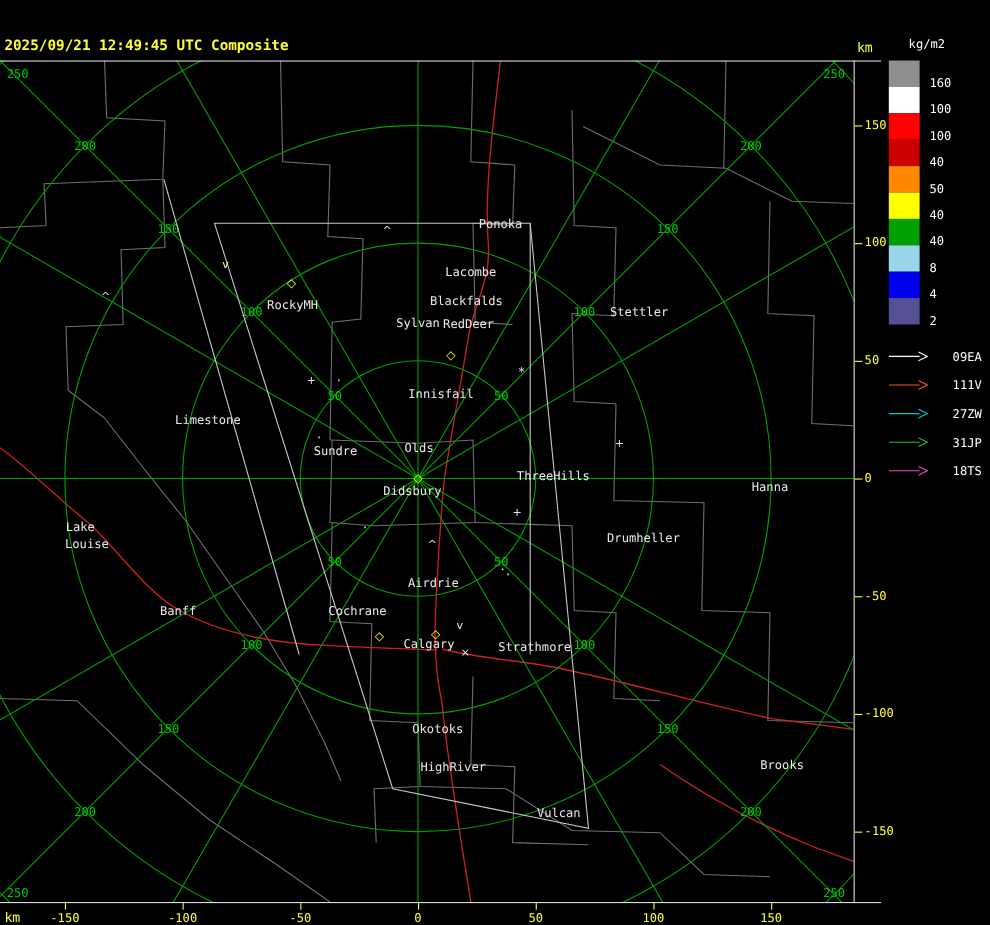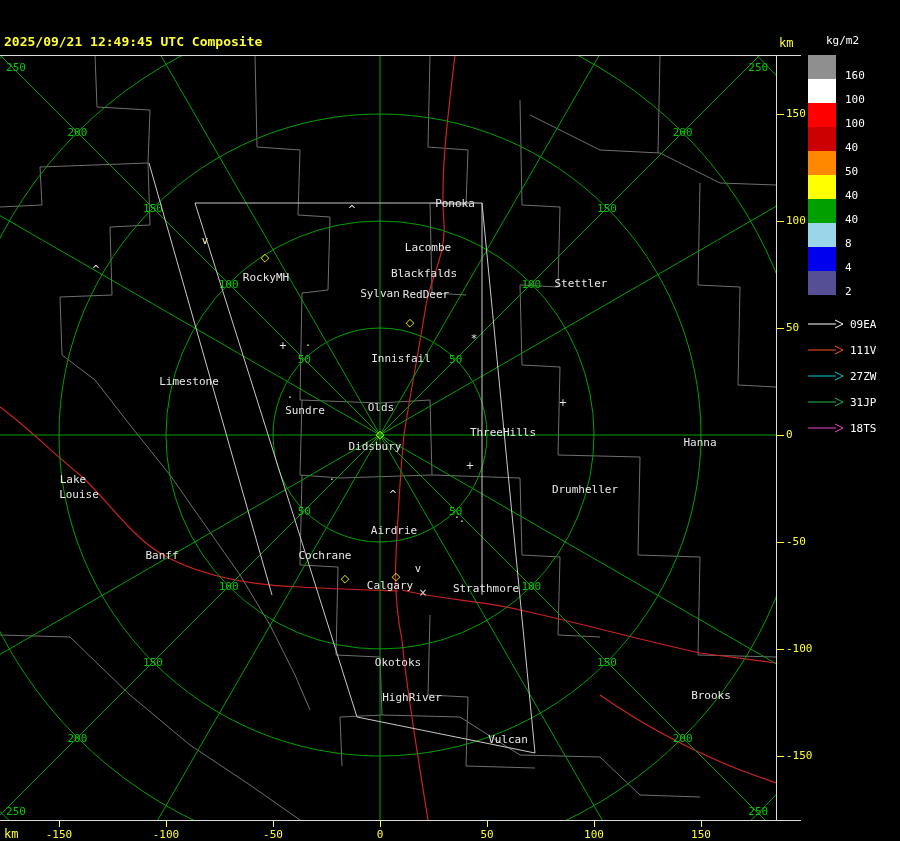--- a/index.html
+++ b/index.html
@@ -18,21 +18,21 @@
   .ytick-dash{position:absolute;width:7px;height:1px;background:#ffff33;}
   .ytick-label{position:absolute;color:#ffff33;font-size:11px;}
   .xtick-dash{position:absolute;width:1px;height:6px;background:#ffff33;}
   .xtick-label{position:absolute;color:#ffff33;font-size:11px;width:40px;text-align:center;}
   .legend{position:absolute;left:808px;top:34px;width:90px;}
   .legend-unit{color:#ffffff;font-size:11px;margin:0 0 8px 18px;}
   .swatch-row{display:flex;align-items:flex-end;height:24px;}
   .swatch{width:28px;height:24px;}
   .swatch-value{color:#ffffff;font-size:11px;margin-left:9px;position:relative;top:3px;text-align:center;}
   #legend-radars{margin-top:16px;}
-  .radar-row{display:flex;align-items:center;height:26px;}
+  .radar-row{display:flex;align-items:center;height:26px;gap:16px;}
   .radar-row .label{color:#ffffff;font-size:11px;margin-left:6px;}
 </style>
 </head>
 <body>
 
 <div class="screen">
 
 
   <div class="timestamp">2025/09/21 12:49:45 UTC Composite</div>
   <div class="km-top">km</div>

